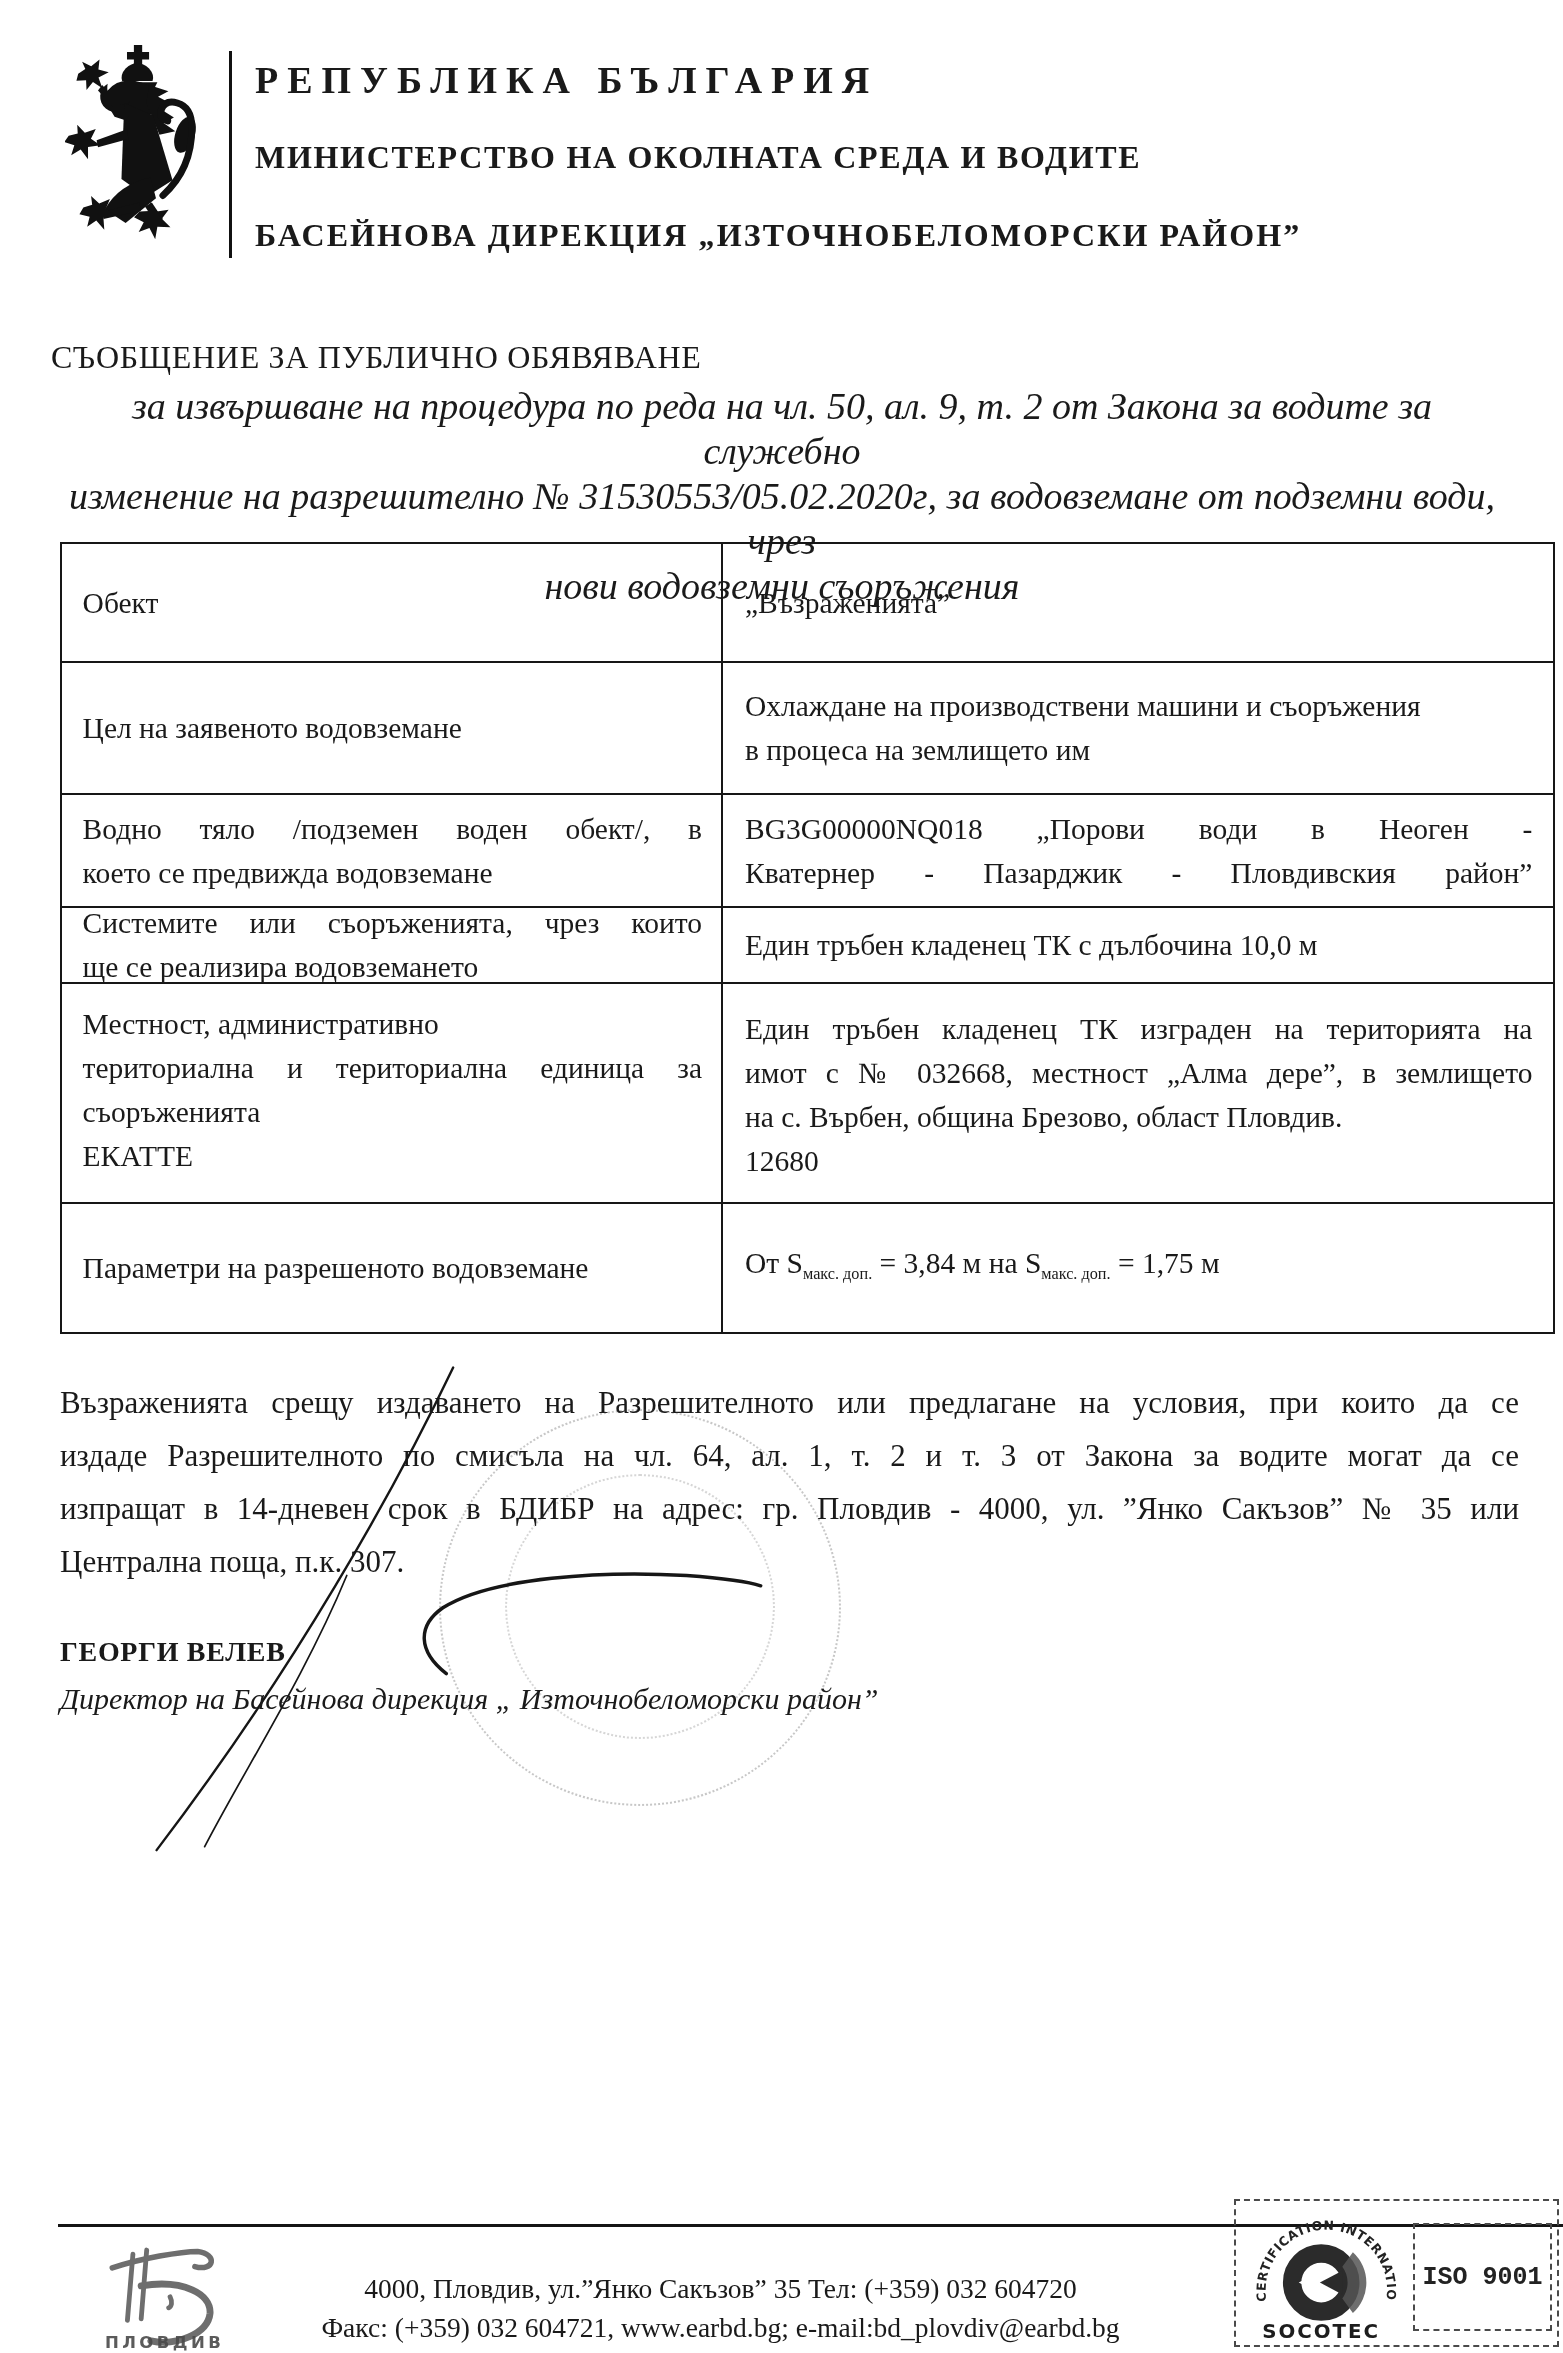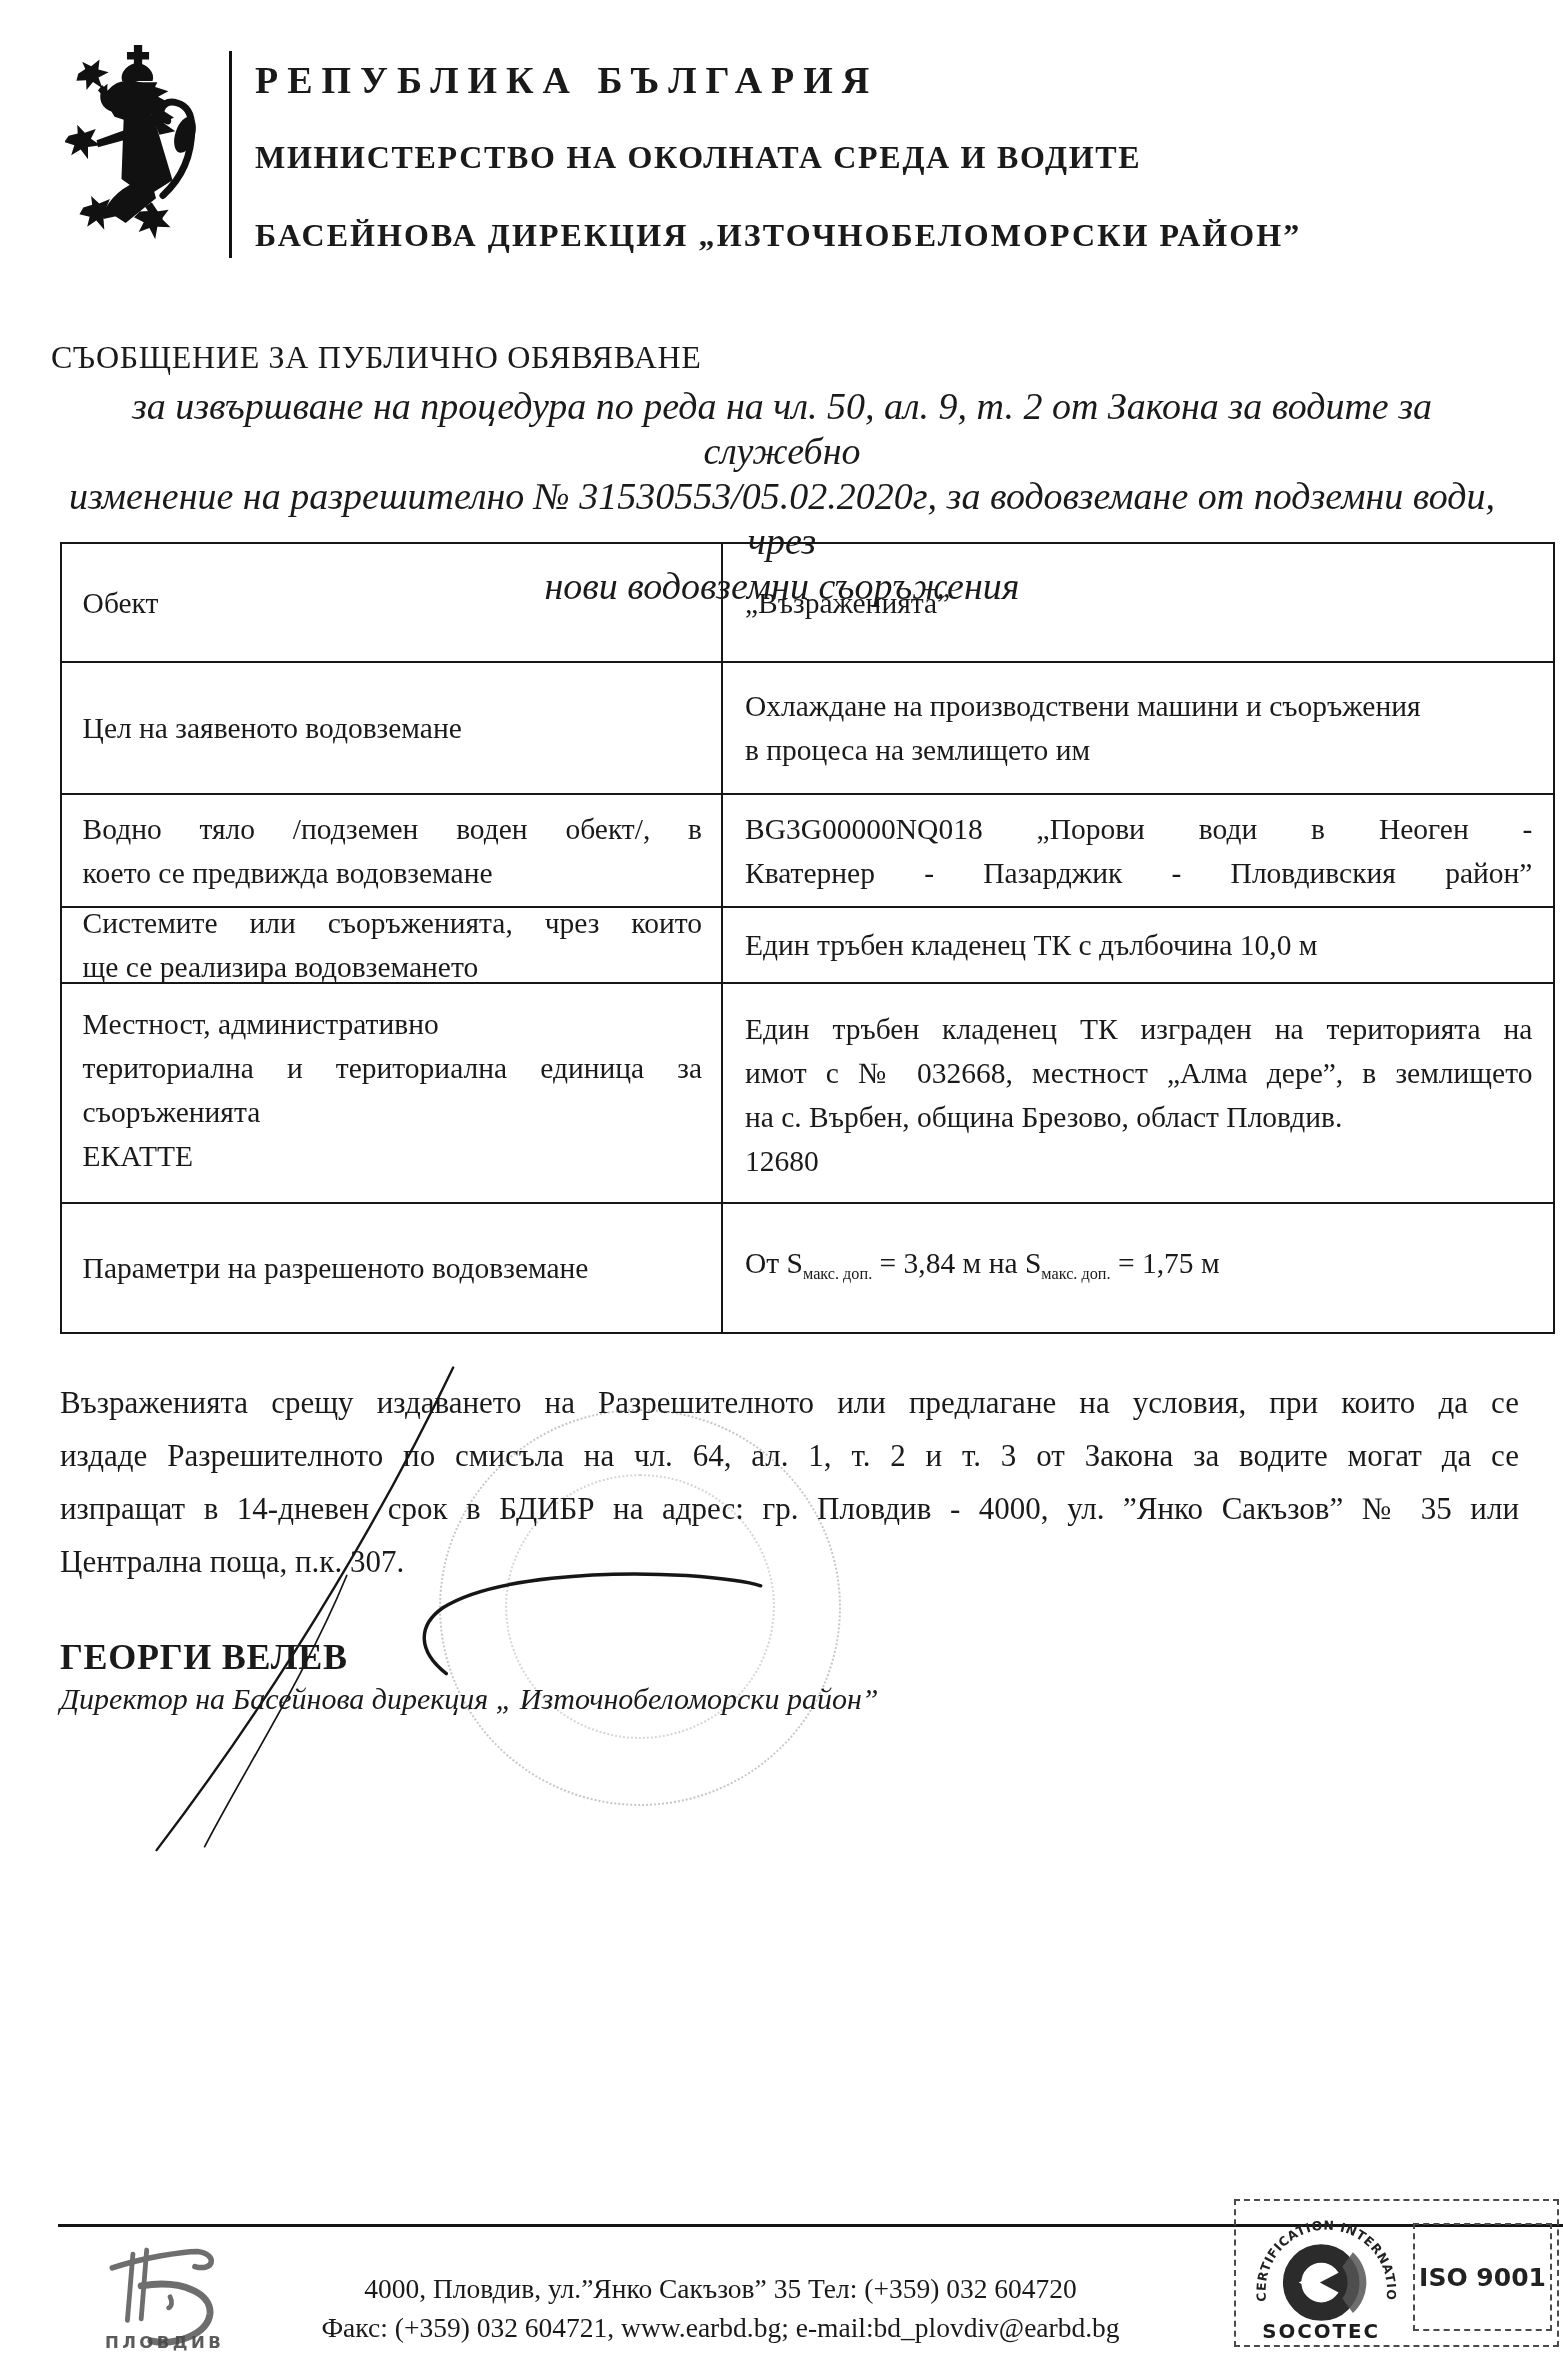--- a/index.html
+++ b/index.html
@@ -27,21 +27,21 @@
   .cell{box-sizing:border-box;font-size:29.5px;line-height:44px;}
   .cell-l{width:659px;padding:6.9px 19px 6.9px 20.6px;}
   .cell-r{flex:1;border-left:2.1px solid #161616;padding:6.9px 20.6px 6.9px 22px;}
   .vcenter{display:flex;flex-direction:column;justify-content:center;}
   .vsplit{display:flex;flex-direction:column;justify-content:space-between;}
   .jline{text-align:justify;text-align-last:justify;}
   
   .para-line{font-size:31px;line-height:53px;}
   .para-line.j{text-align:justify;text-align-last:justify;}
   
-  .sig-name{font-size:36px;font-weight:bold;letter-spacing:0.7px;}
+  .sig-name{font-size:28px;font-weight:bold;letter-spacing:0.7px;}
   .sig-role{font-size:30px;font-style:italic;}
   
   .stamp-ring{border-radius:50%;border:2.7px dotted rgba(70,70,70,0.30);}
   .stamp-ring.inner{border:2.1px dotted rgba(70,70,70,0.22);}
   
   .footer-rule{height:3.4px;background:#141414;}
   .footer-addr{font-size:27.5px;line-height:39px;text-align:center;margin-top:12px;}
   .cert-badge{border:2.1px dashed #4a4a4a;box-sizing:border-box;}
   .iso-box{border:2.1px dashed #4a4a4a;display:flex;align-items:center;justify-content:center;
            font-family:"DejaVu Sans", sans-serif;font-weight:bold;font-size:25px;color:#222;}
@@ -217,19 +217,19 @@
       </defs>
       <text font-family="DejaVu Sans, sans-serif" font-size="19" font-weight="bold" fill="#222" letter-spacing="1">
         <textPath href="#ciArc" startOffset="4">CERTIFICATION INTERNATIONAL</textPath>
       </text>
       <circle cx="120" cy="118" r="44" fill="none" stroke="#2b2b2b" stroke-width="28"></circle>
       <path d="M168 72 A62 62 0 0 1 168 164 L152 142 A40 40 0 0 0 152 94 z" fill="#555" opacity="0.85"></path>
       <polygon points="86,118 132,94 132,142" fill="#ffffff"></polygon>
       <polygon points="118,118 152,100 152,136" fill="#2b2b2b"></polygon>
       <text x="120" y="202" text-anchor="middle" font-family="DejaVu Sans, sans-serif" font-weight="bold" font-size="30" letter-spacing="3" fill="#1d1d1d">SOCOTEC</text>
     </svg>
-    <div class="abs iso-box" style="left:177px;top:22px;width:135px;height:104px;">
+    <div class="abs iso-box" style="left:177px;top:22px;width:135px;height:104px;font-family:Liberation Mono, monospace;">
       <span>ISO 9001</span>
     </div>
   </div>
 
 </div>
 
 
 </body></html>

